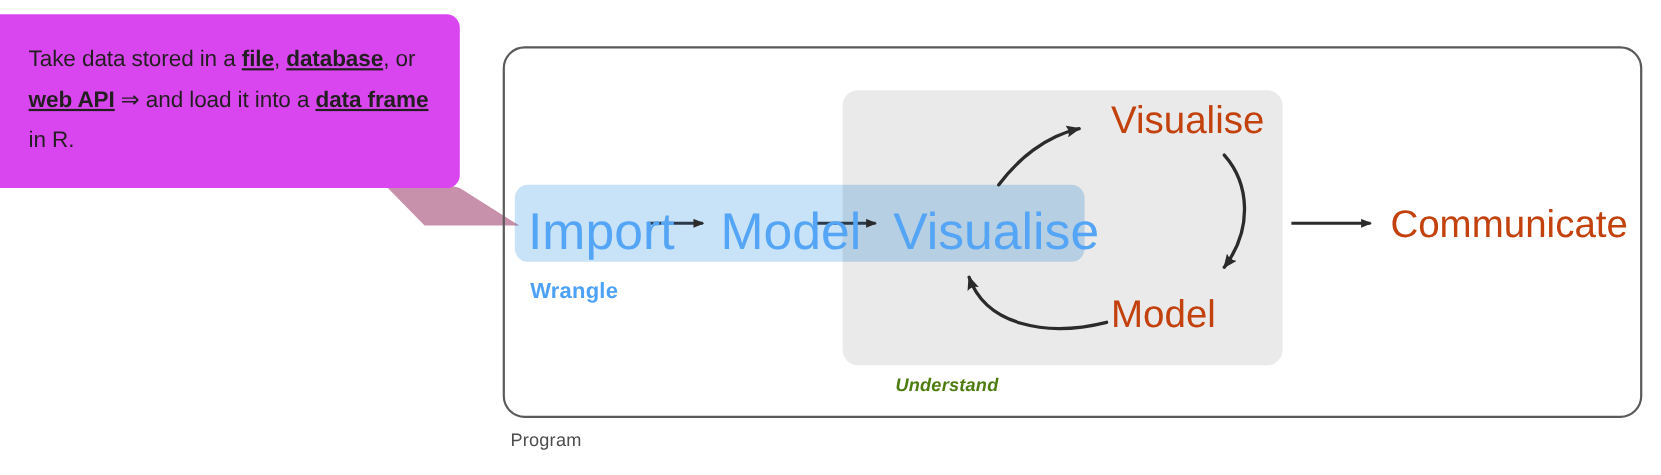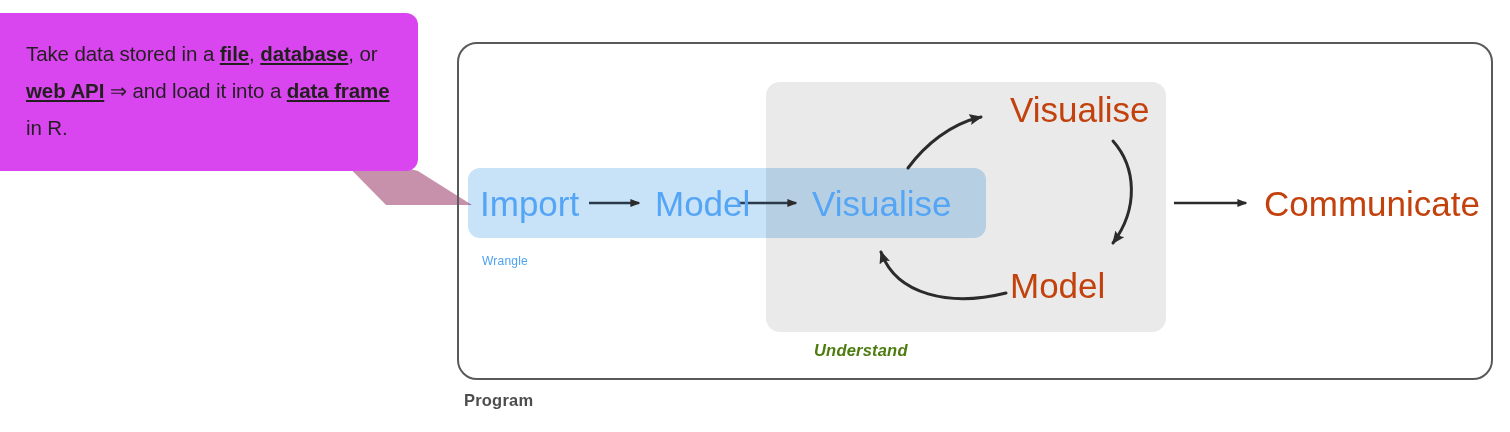--- a/index.html
+++ b/index.html
@@ -69,21 +69,21 @@
     border: 2.5px solid #5a5a5a;
     border-radius: 20px;
     box-sizing: border-box;
     background: transparent;
   }
   .program-label {
     position: absolute;
     left: 464px;
     top: 391px;
     font-size: 16.5px;
-    font-weight: 700;
+    font-weight: 400;
     color: #4d4d4d;
     letter-spacing: 0.2px;
   }
 
   
   .understand-panel {
     position: absolute;
     left: 766px;
     top: 82px;
     width: 400px;
@@ -110,36 +110,36 @@
     width: 518px;
     height: 70px;
     background: #c8e2f8;
     border-radius: 12px;
     mix-blend-mode: multiply;
   }
   .wrangle-label {
     position: absolute;
     left: 482px;
     top: 254px;
-    font-size: 12px;
-    font-weight: 400;
+    font-size: 20px;
+    font-weight: 700;
     color: #4da2f5;
     letter-spacing: 0.2px;
   }
 
   
   .node {
     position: absolute;
     font-weight: 400;
     white-space: nowrap;
     line-height: 1;
   }
   .node-blue {
     color: #54a5f5;
-    font-size: 35px;
+    font-size: 47px;
   }
   .node-dark {
     color: #c2410c;
     font-size: 35px;
     text-align: center;
   }
 
   #node-import    { left: 480px;  top: 186px; }
   #node-tidy      { left: 655px;  top: 186px; }
   #node-transform { left: 812px;  top: 186px; }

